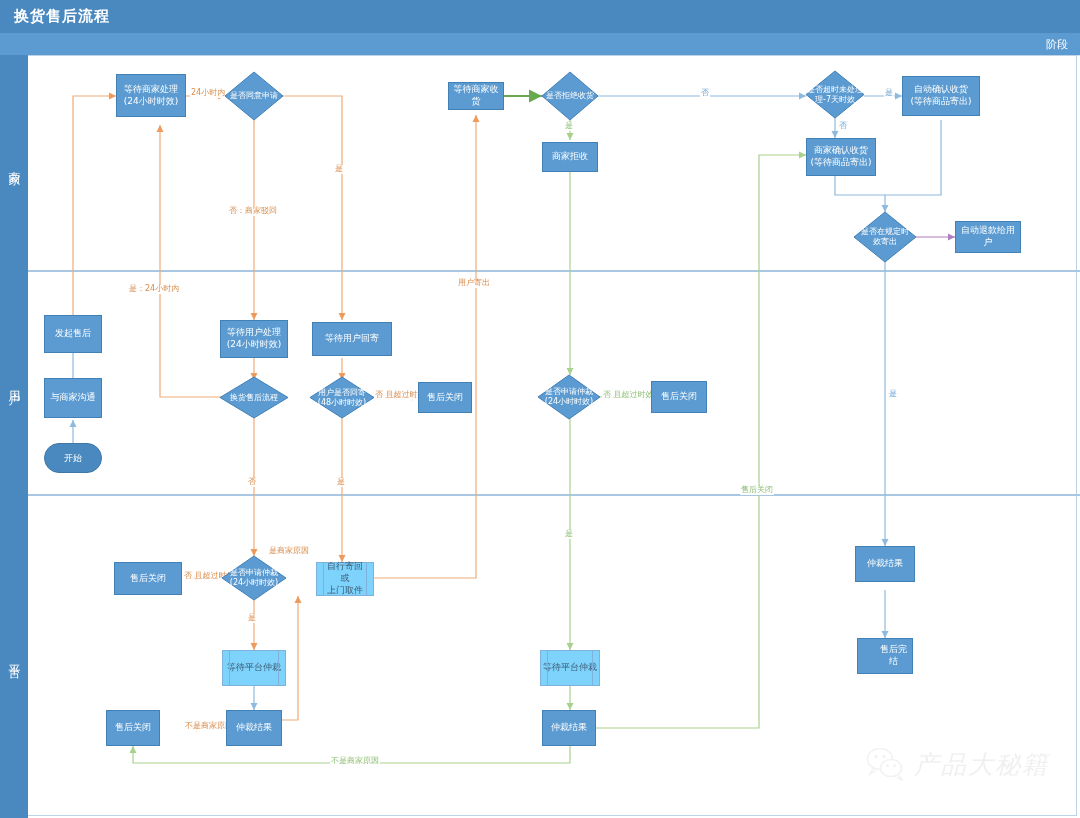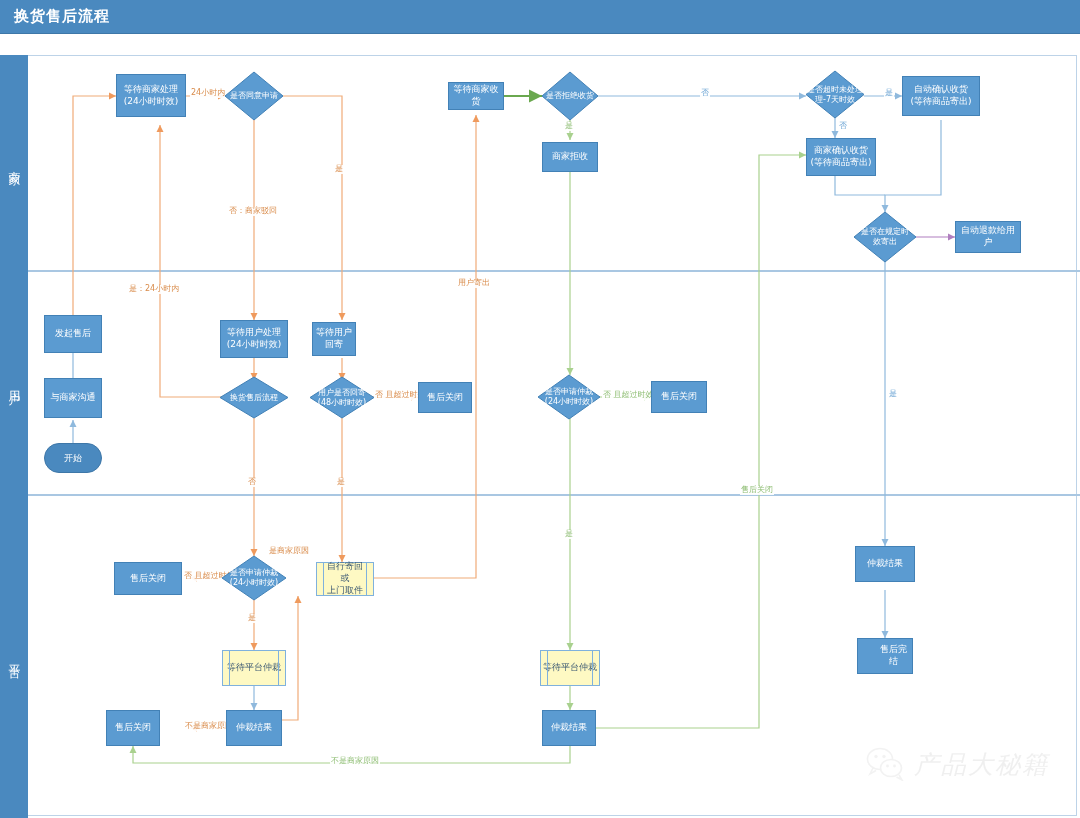--- a/index.html
+++ b/index.html
@@ -51,21 +51,21 @@
   }
 
   
   .node{position:absolute;box-sizing:border-box;}
   .proc{
     background:#5b9bd1;border:1px solid #4281b6;color:#ffffff;
     display:flex;align-items:center;justify-content:center;text-align:center;
     font-size:9px;line-height:1.3;padding:2px;
   }
   .proc.sub{
-    background:#fef9c3;border:1px solid #7fb1dd;color:#3d5a73;
+    background:#7dd3fc;border:1px solid #7fb1dd;color:#3d5a73;
   }
   .proc.sub::before,.proc.sub::after{
     content:"";position:absolute;top:0;bottom:0;width:0;border-left:1px solid #7fb1dd;
   }
   .proc.sub::before{left:6px;} .proc.sub::after{right:6px;}
   .term{
     background:#4a89bf;border:1px solid #3e77a8;color:#ffffff;border-radius:16px;
     display:flex;align-items:center;justify-content:center;font-size:9px;
   }
   .dia-wrap{position:absolute;}
@@ -96,20 +96,23 @@
 </style>
 </head>
 <body>
 
 <div id="canvas">
 
   <div class="titlebar">
     <div class="ttl">换货售后流程</div>
   </div>
 
+  <div class="phasebar">
+    <div class="lbl">阶段</div>
+  </div>
 
   <div class="lanecol"></div>
   <div class="lane-label" style="top:55px;height:215px;">商家</div>
   <div class="lane-label" style="top:272px;height:222px;">用户</div>
   <div class="lane-label" style="top:496px;height:322px;">平台</div>
 
   <div class="plotframe"></div>
   <div class="lane-sep" style="top:270px;"></div>
   <div class="lane-sep" style="top:494px;"></div>
 
@@ -269,21 +272,21 @@
   <div class="node proc" style="left:44px;top:315px;width:58px;height:38px;">发起售后</div>
 
   <div class="node proc" style="left:220px;top:320px;width:68px;height:38px;">等待用户处理<br>(24小时时效)</div>
   <div class="dia-wrap" style="left:220px;top:377px;width:68px;height:41px;">
     <svg width="68" height="41">
         <polygon points="34,0 68,20.5 34,41 0,20.5" fill="#5b9bd1" stroke="#4281b6"></polygon>
       </svg>
     <div class="dia-txt">换货售后流程</div>
   </div>
 
-  <div class="node proc" style="left:312px;top:322px;width:44px;height:34px;">等待用户回寄</div>
+  <div class="node proc" style="left:312px;top:322px;width:80px;height:34px;">等待用户回寄</div>
   <div class="dia-wrap" style="left:310px;top:377px;width:64px;height:41px;">
     <svg width="64" height="41">
         <polygon points="32,0 64,20.5 32,41 0,20.5" fill="#5b9bd1" stroke="#4281b6"></polygon>
       </svg>
     <div class="dia-txt">用户是否回寄<br>(48小时时效)</div>
   </div>
   <div class="node proc" style="left:418px;top:382px;width:54px;height:31px;">售后关闭</div>
 
   <div class="dia-wrap" style="left:538px;top:375px;width:62px;height:44px;">
     <svg width="62" height="44">

